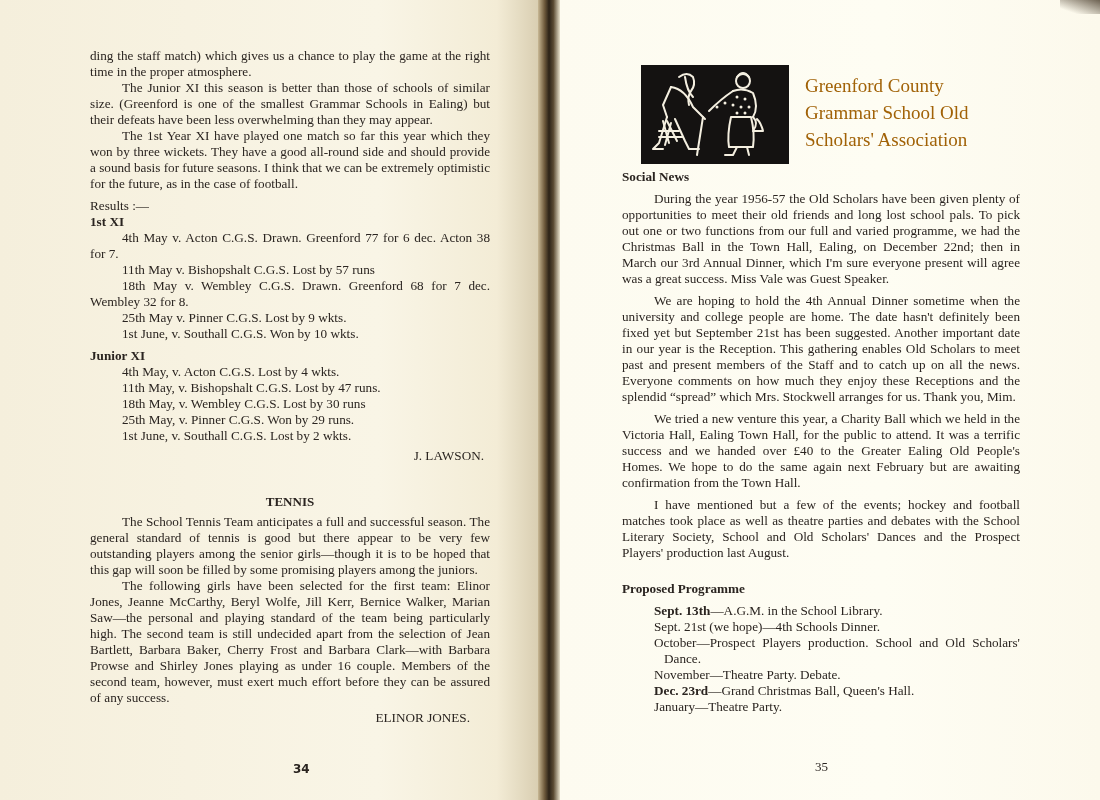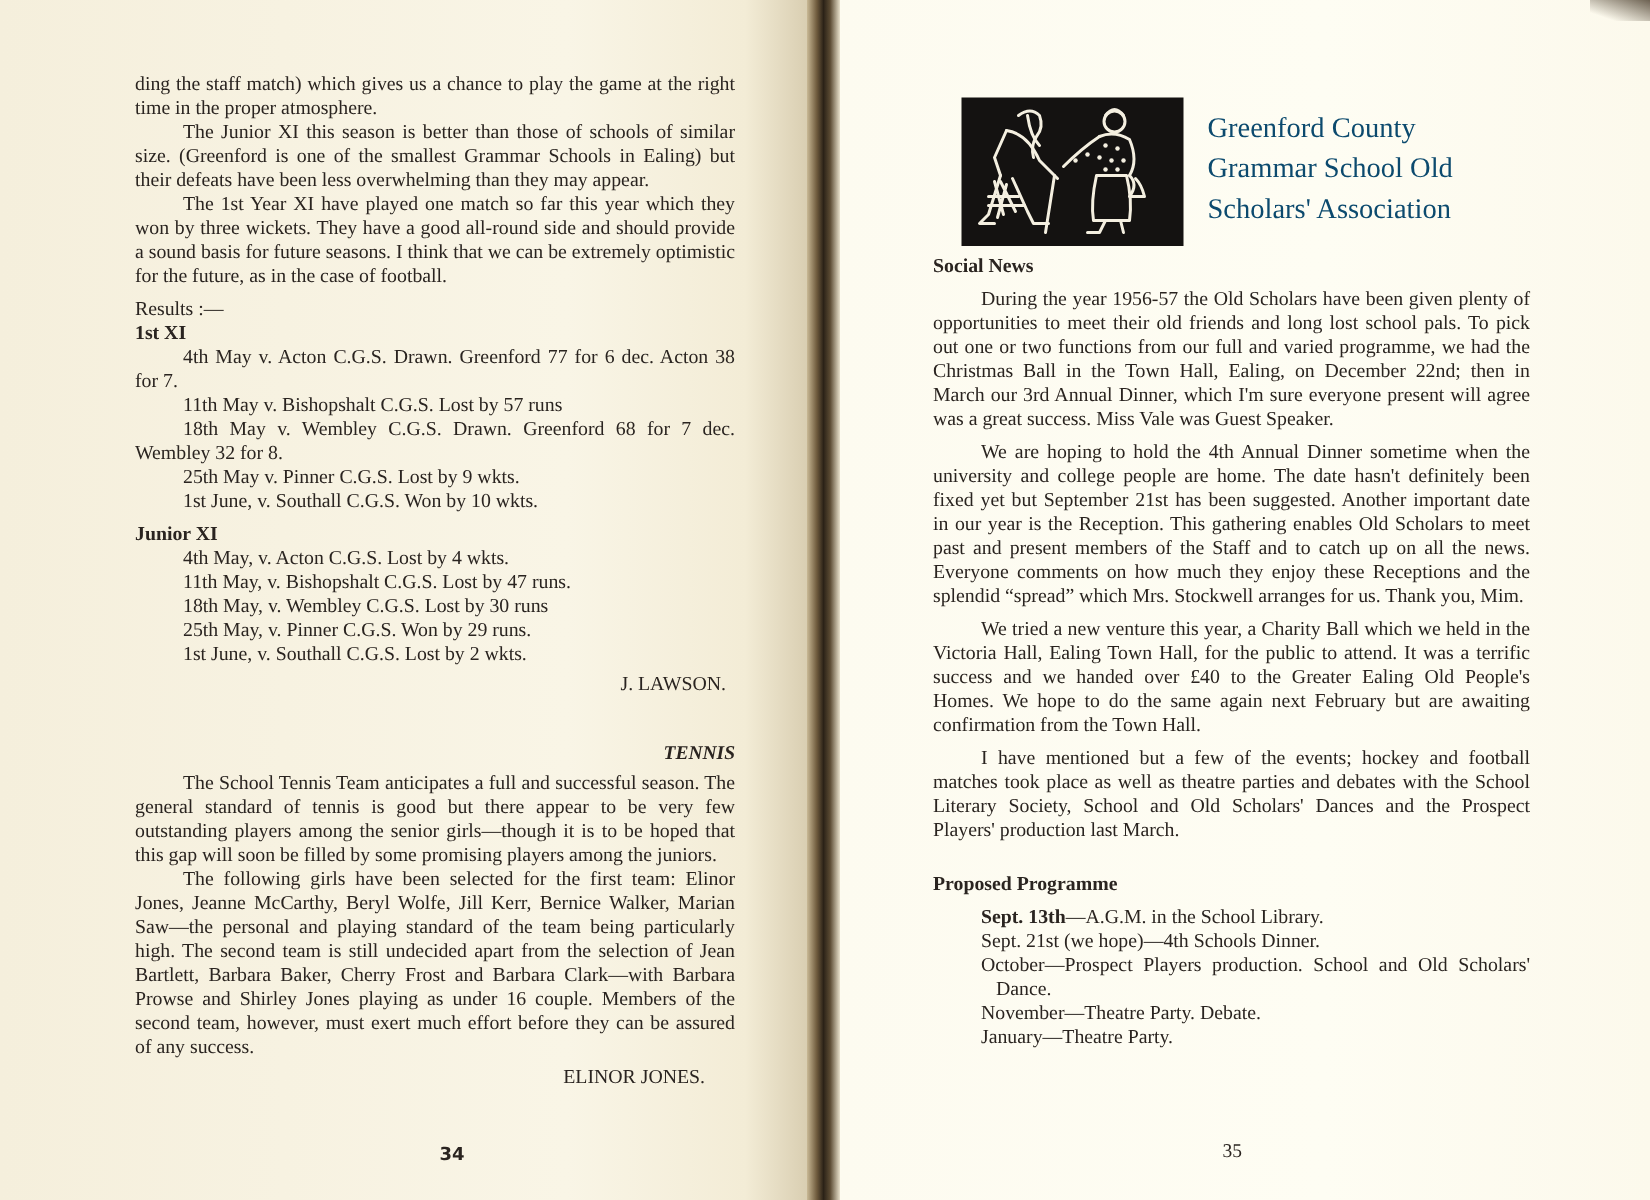--- a/index.html
+++ b/index.html
@@ -11,35 +11,35 @@
   .spine { position:absolute; left:538px; top:0; width:22px; height:800px;
            background:linear-gradient(to right,#c9b995 0%,#6e5a3c 30%,#2b2217 50%,#5a4a32 70%,#e9e2cc 100%); }
   .corner-shadow { position:absolute; right:0; top:0; width:40px; height:14px;
            background:linear-gradient(to bottom left,#6d6252 0%,rgba(200,190,170,0) 80%); }
 
   .text { position:absolute; font-size:13.2px; line-height:16px; text-align:justify; }
   .text p { margin:0; }
   .indent { text-indent:32px; }
   .gap { margin-top:6px !important; }
   .heading { font-weight:bold; margin:0; }
-  .center { text-align:right;font-style:italic; }
+  .center { text-align:center; }
   .right { text-align:right; }
   .hang { padding-left:32px; }
   .hang2 { padding-left:42px; text-indent:-10px; }
   .bold { font-weight:bold; }
 
   #left-col { left:90px; top:48px; width:400px; }
   #right-col { left:622px; top:169px; width:398px; }
 
   .page-num { position:absolute; font-size:12px; font-weight:bold; font-family:"DejaVu Sans","Liberation Sans",sans-serif; }
   #pn-left { left:293px; top:762px; }
   #pn-right { left:815px; top:759px; font-family:"Liberation Serif",serif; font-weight:normal; font-size:13px; }
 
   .logo { position:absolute; left:641px; top:65px; width:148px; height:99px; background:#141211; }
-  .assoc-title { position:absolute; left:805px; top:72px; font-size:19px; line-height:27px; color:#0c4a6e; }
+  .assoc-title { position:absolute; left:805px; top:72px; font-size:19px; line-height:27px; color:#a16207; }
 </style>
 </head>
 <body>
 
 <div class="page page-left"></div>
 <div class="page page-right"></div>
 <div class="spine"></div>
 <div class="corner-shadow"></div>
 
 <div id="left-col" class="text">
@@ -111,24 +111,25 @@
   <div>Greenford County</div>
   <div>Grammar School Old</div>
   <div>Scholars' Association</div>
 </div>
 
 <div id="right-col" class="text">
   <p class="heading">Social News</p>
   <p class="indent" style="margin-top:6px">During the year 1956-57 the Old Scholars have been given plenty of opportunities to meet their old friends and long lost school pals. To pick out one or two functions from our full and varied programme, we had the Christmas Ball in the Town Hall, Ealing, on December 22nd; then in March our 3rd Annual Dinner, which I'm sure everyone present will agree was a great success. Miss Vale was Guest Speaker.</p>
   <p class="indent gap">We are hoping to hold the 4th Annual Dinner sometime when the university and college people are home. The date hasn't definitely been fixed yet but September 21st has been suggested. Another important date in our year is the Reception. This gathering enables Old Scholars to meet past and present members of the Staff and to catch up on all the news. Everyone comments on how much they enjoy these Receptions and the splendid “spread” which Mrs. Stockwell arranges for us. Thank you, Mim.</p>
   <p class="indent gap">We tried a new venture this year, a Charity Ball which we held in the Victoria Hall, Ealing Town Hall, for the public to attend. It was a terrific success and we handed over £40 to the Greater Ealing Old People's Homes. We hope to do the same again next February but are awaiting confirmation from the Town Hall.</p>
-  <p class="indent gap">I have mentioned but a few of the events; hockey and football matches took place as well as theatre parties and debates with the School Literary Society, School and Old Scholars' Dances and the Prospect Players' production last March.</p>
+  <p class="indent gap">I have mentioned but a few of the events; hockey and football matches took place as well as theatre parties and debates with the School Literary Society, School and Old Scholars' Dances and the Prospect Players' production last August.</p>
 
   <p class="heading" style="margin-top:20px">Proposed Programme</p>
   <div style="margin-top:6px">
     <p class="hang2"><span class="bold">Sept. 13th</span><span>—A.G.M. in the School Library.</span></p>
     <p class="hang2"><span>Sept. 21st (we hope)</span><span>—4th Schools Dinner.</span></p>
     <p class="hang2"><span>October</span><span>—Prospect Players production. School and Old Scholars' Dance.</span></p>
     <p class="hang2"><span>November</span><span>—Theatre Party. Debate.</span></p>
+    <p class="hang2"><span class="bold">Dec. 23rd</span><span>—Grand Christmas Ball, Queen's Hall.</span></p>
     <p class="hang2"><span>January</span><span>—Theatre Party.</span></p>
   </div>
 </div>
 <div id="pn-right" class="page-num">35</div>
 
 </body></html>

